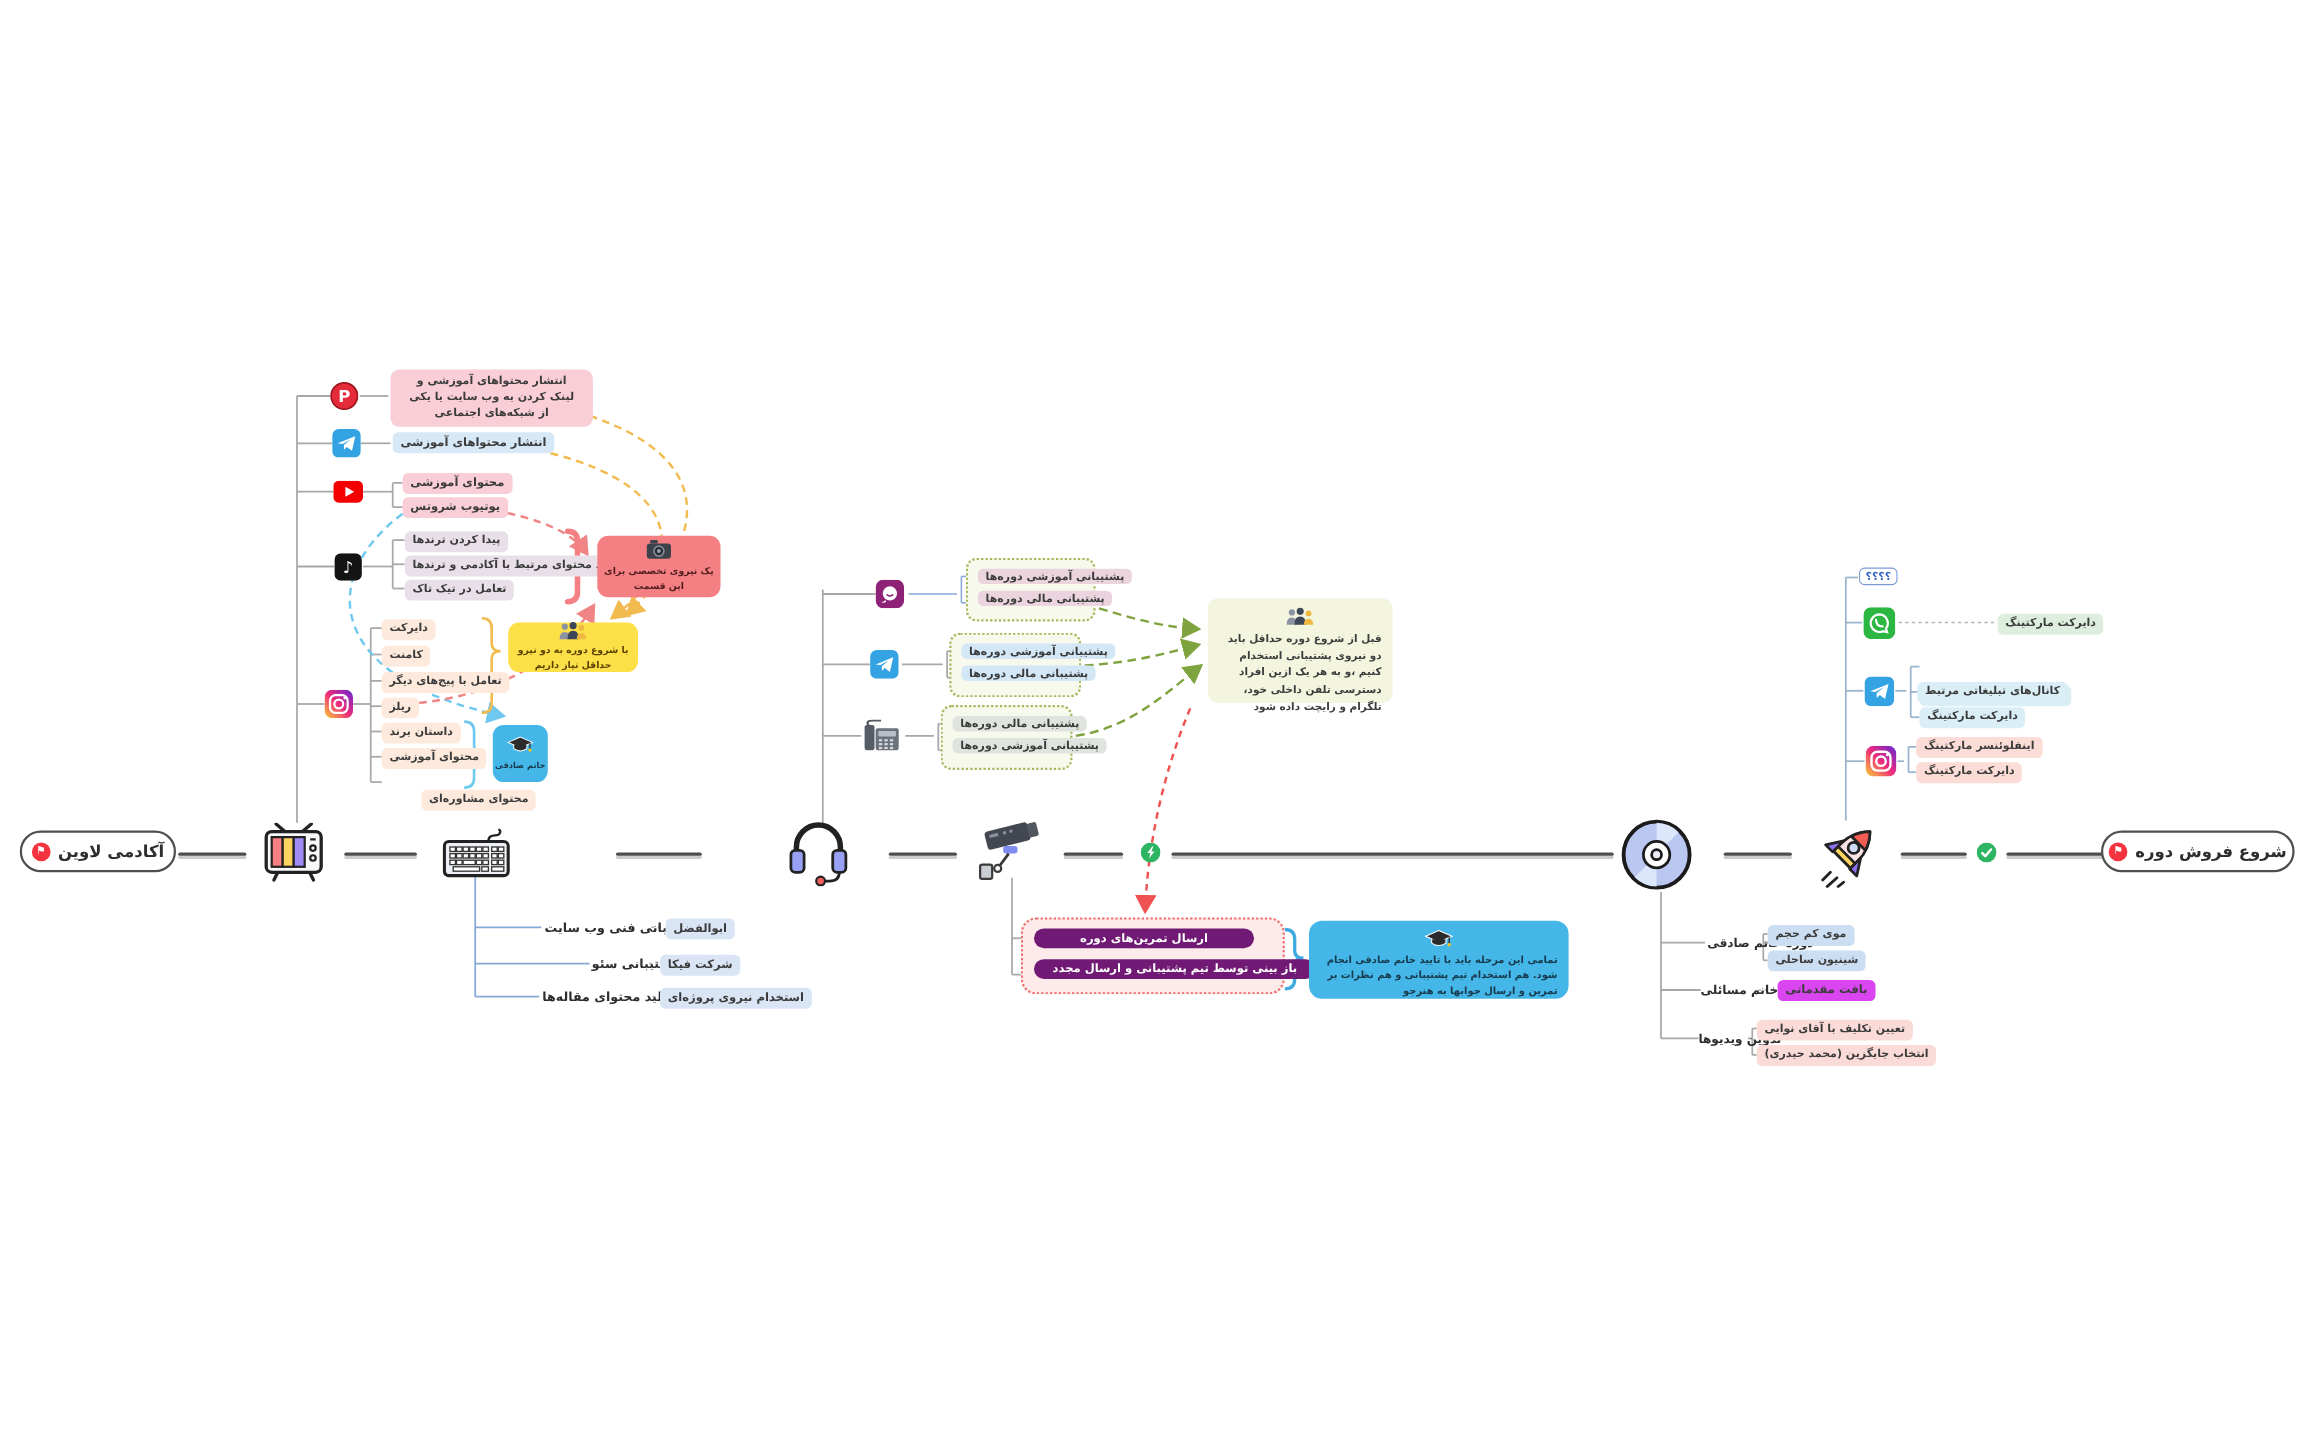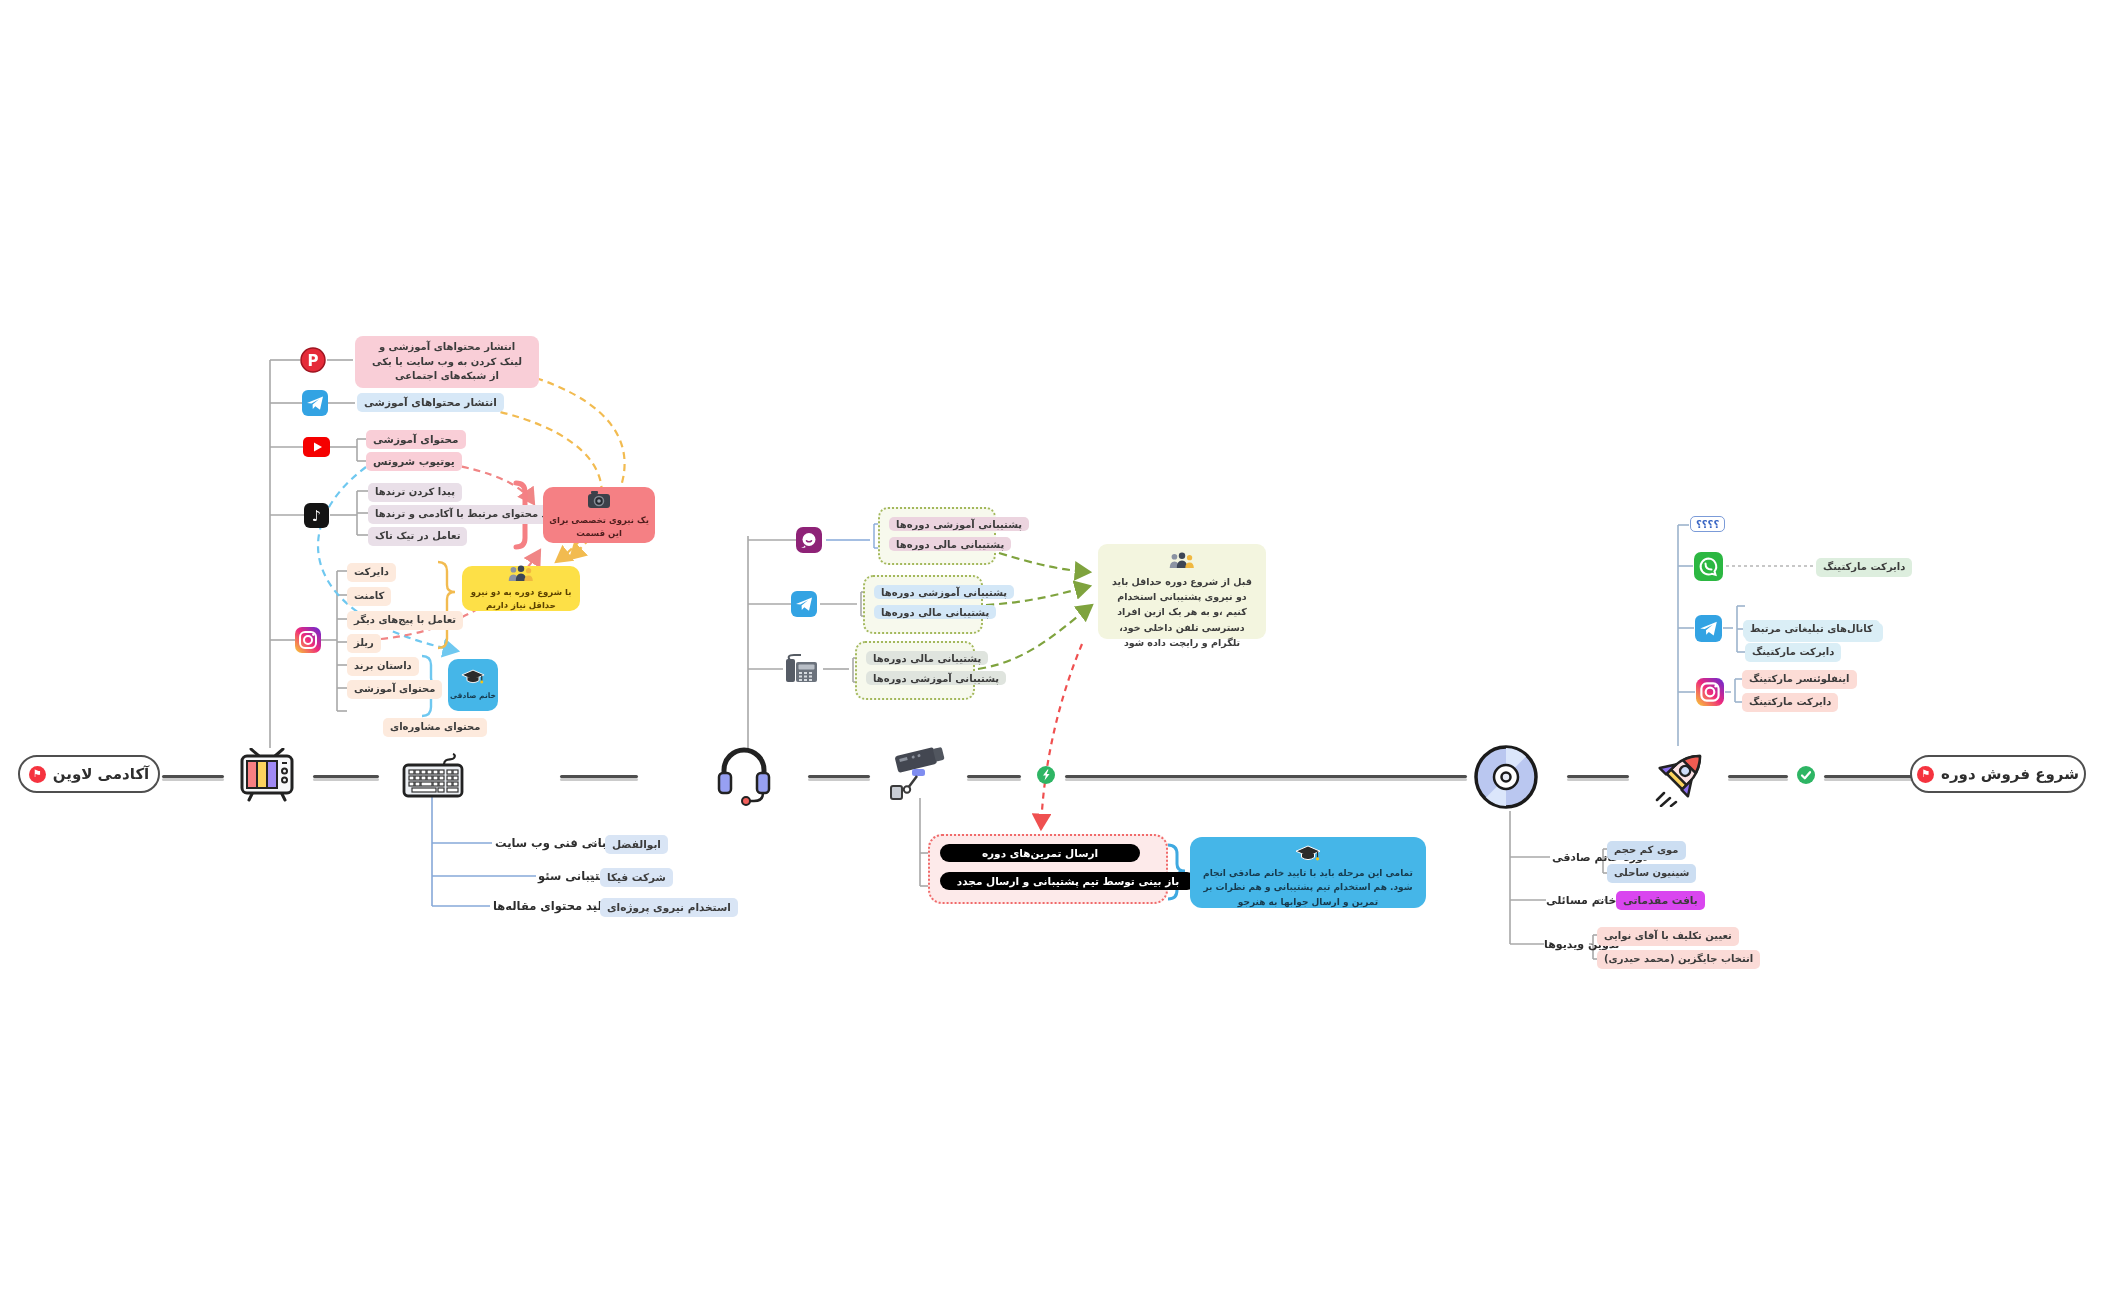--- a/index.html
+++ b/index.html
@@ -21,25 +21,25 @@
   .c-mgreen{background:#ddeede}.c-mcyan{background:#daeef6}.c-mpink{background:#fcdcd6}
   .c-g1{background:#ecd4df}.c-g2{background:#d3e7f7}.c-g3{background:#dfe4de}
   .callout{position:absolute;border-radius:10px;display:flex;flex-direction:column;align-items:center;
            justify-content:center;gap:4px;text-align:center;direction:rtl;box-sizing:border-box;padding:6px 6px;}
   .callout .t{font-size:8.5px;font-weight:bold;line-height:1.5;}
   .grp{position:absolute;border:2px dotted #a3b85c;background:#f7f9ed;border-radius:10px;box-sizing:border-box;
        display:flex;flex-direction:column;gap:6px;padding:8px 9px;align-items:flex-start;}
   .grp .lbl2{border-radius:5px;padding:1.5px 7px;font-size:10px;font-weight:600;color:#3b3b3b;white-space:nowrap;direction:rtl;}
   .exgrp{position:absolute;border:2.5px dotted #f06a6a;background:#fdeaea;border-radius:14px;box-sizing:border-box;
          padding:8px 10px;display:flex;flex-direction:column;gap:10px;align-items:flex-start;}
-  .dark{background:#000000;color:#fff;border-radius:10px;font-size:10.5px;font-weight:600;text-align:center;
+  .dark{background:#701a75;color:#fff;border-radius:10px;font-size:10.5px;font-weight:600;text-align:center;
         padding:3px 0;direction:rtl;}
   .note{position:absolute;background:#f3f5df;border-radius:9px;box-sizing:border-box;padding:8px 10px;
         display:flex;flex-direction:column;align-items:center;gap:5px;direction:rtl;}
-  .note .t{font-size:9.5px;font-weight:600;color:#3c3c3c;line-height:1.6;text-align:center;}
+  .note .t{font-size:9.5px;font-weight:600;color:#3c3c3c;line-height:1.6;text-align:right;}
   .bluebox{background:#45b6e8;border-radius:12px;color:#173a4d;}
   .bluebox .t{color:#173a4d;}
   .qbox{position:absolute;border:1.5px solid #7b9bd8;color:#3b67c4;background:#fff;border-radius:5px;
         font-size:10px;font-weight:bold;padding:1.5px 5px;direction:rtl;}
 </style>
 </head>
 <body>
 
 <div class="canvas">
 

